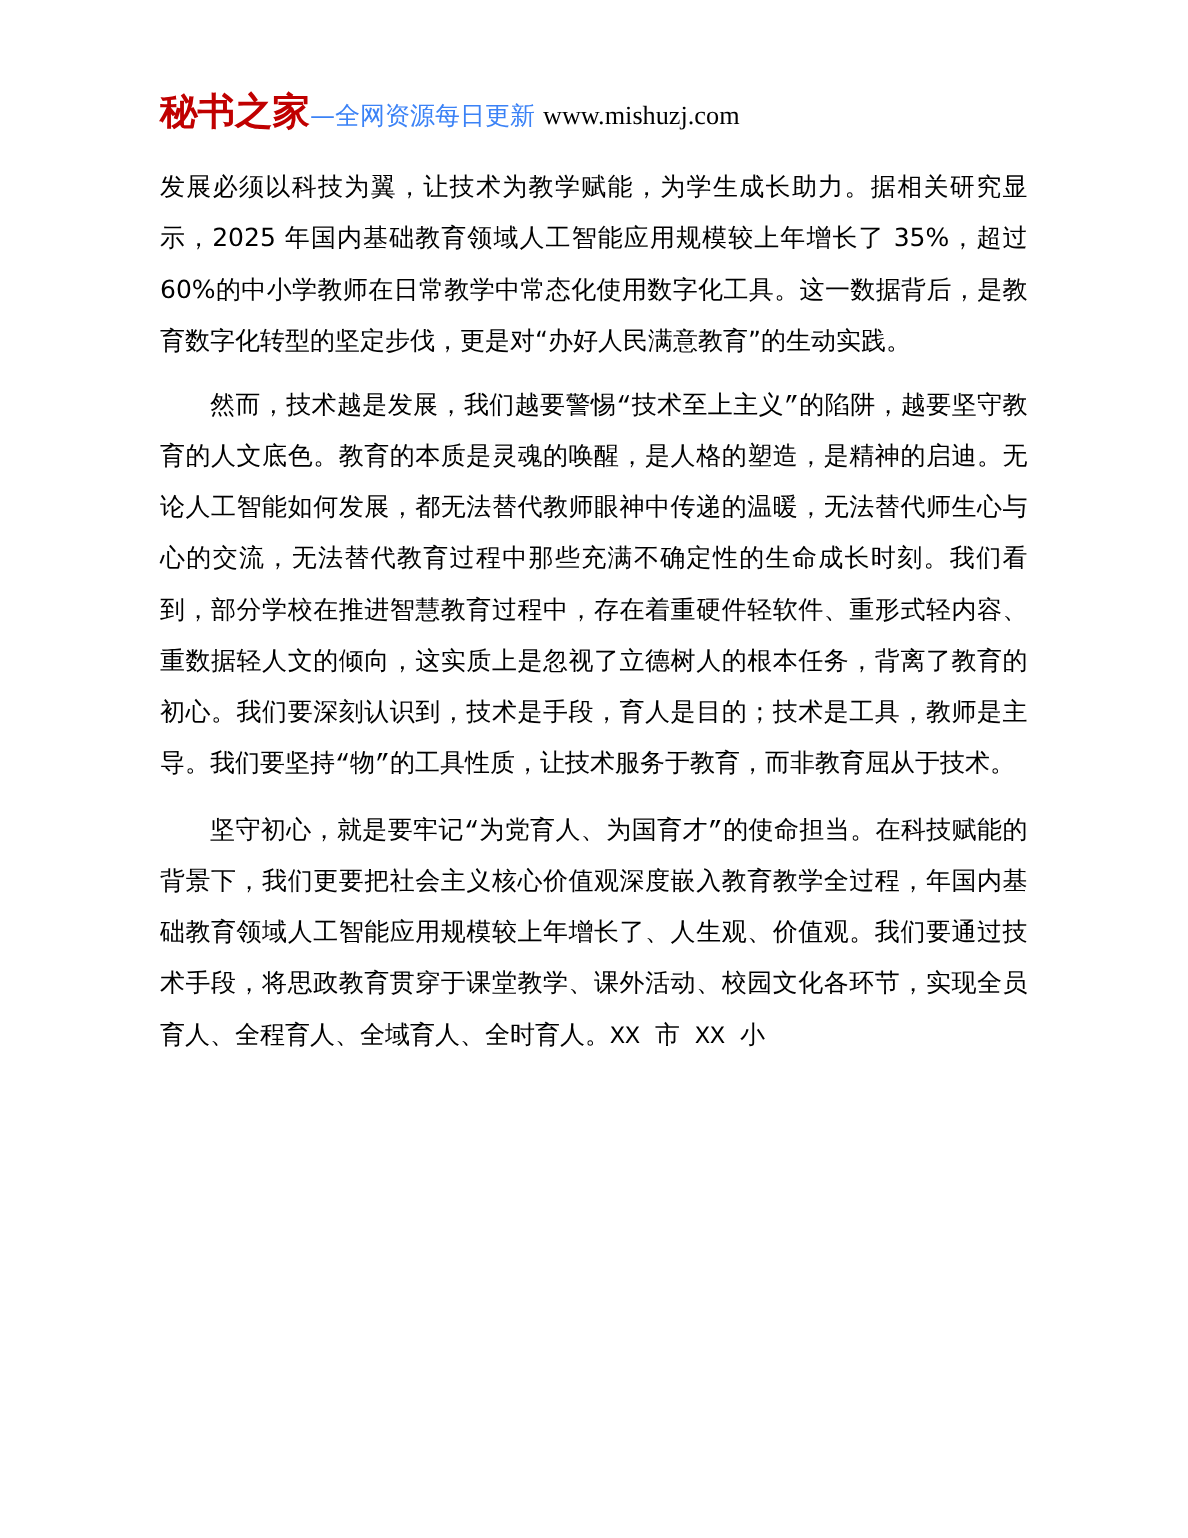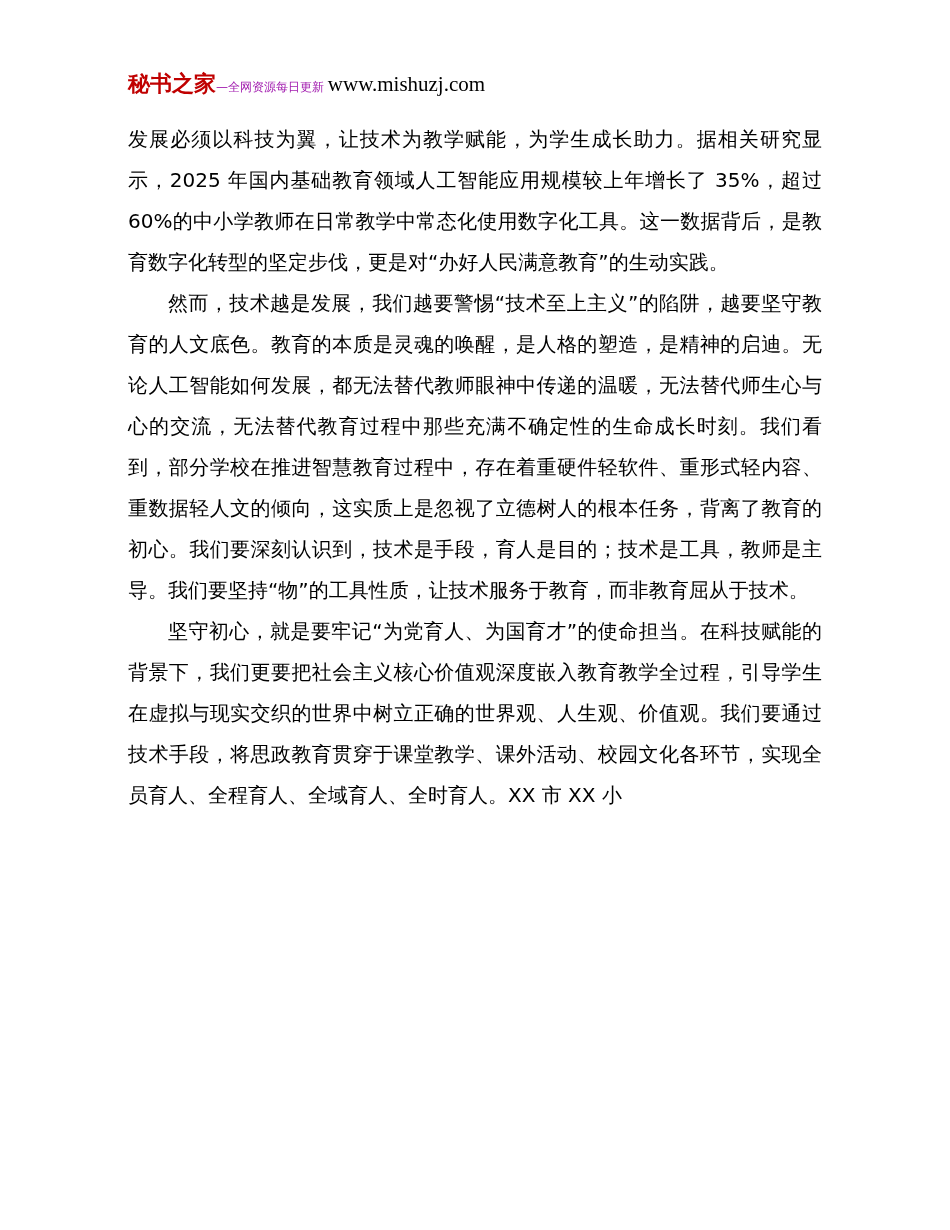--- a/index.html
+++ b/index.html
@@ -26,25 +26,25 @@
     font-family: "DejaVu Sans", sans-serif;
     font-size: 21px;
     line-height: 1.3;
     margin: 0 0 20px 0;
     white-space: nowrap;
     letter-spacing: 0px;
   }
   .wm-brand {
     color: #c00000;
     font-weight: bold;
-    font-size: 22px;
+    font-size: 30px;
   }
   .wm-mid {
-    color: #a21caf;
-    font-size: 12px;
+    color: #3b82f6;
+    font-size: 20px;
   }
   .wm-url {
     color: #000000;
     font-size: 21px;
     font-family: "Liberation Serif", serif;
   }
   .doc-body {
     font-family: "DejaVu Sans", sans-serif;
     font-size: 20px;
     line-height: 41px;
@@ -53,31 +53,32 @@
     text-justify: inter-ideograph;
   }
   .para {
     margin: 0;
     padding: 0;
   }
   .para.indent {
     text-indent: 2em;
   }
   .para + .para {
-    margin-top: 0px;
+    margin-top: 12px;
+    font-family: Liberation Mono, monospace;
   }
 </style>
 </head>
 <body>
 
 <div class="page">
 
   <div class="watermark">
     <span class="wm-brand">秘书之家</span><span class="wm-mid">—全网资源每日更新 </span><span class="wm-url">www.mishuzj.com</span>
   </div>
 
   <div class="doc-body">
     <p class="para">发展必须以科技为翼，让技术为教学赋能，为学生成长助力。据相关研究显示，2025 年国内基础教育领域人工智能应用规模较上年增长了 35%，超过 60%的中小学教师在日常教学中常态化使用数字化工具。这一数据背后，是教育数字化转型的坚定步伐，更是对“办好人民满意教育”的生动实践。</p>
     <p class="para indent">然而，技术越是发展，我们越要警惕“技术至上主义”的陷阱，越要坚守教育的人文底色。教育的本质是灵魂的唤醒，是人格的塑造，是精神的启迪。无论人工智能如何发展，都无法替代教师眼神中传递的温暖，无法替代师生心与心的交流，无法替代教育过程中那些充满不确定性的生命成长时刻。我们看到，部分学校在推进智慧教育过程中，存在着重硬件轻软件、重形式轻内容、重数据轻人文的倾向，这实质上是忽视了立德树人的根本任务，背离了教育的初心。我们要深刻认识到，技术是手段，育人是目的；技术是工具，教师是主导。我们要坚持“物”的工具性质，让技术服务于教育，而非教育屈从于技术。</p>
-    <p class="para indent">坚守初心，就是要牢记“为党育人、为国育才”的使命担当。在科技赋能的背景下，我们更要把社会主义核心价值观深度嵌入教育教学全过程，引导学生在虚拟与现实交织的世界中树立正确的世界观、人生观、价值观。我们要通过技术手段，将思政教育贯穿于课堂教学、课外活动、校园文化各环节，实现全员育人、全程育人、全域育人、全时育人。XX 市 XX 小</p>
+    <p class="para indent">坚守初心，就是要牢记“为党育人、为国育才”的使命担当。在科技赋能的背景下，我们更要把社会主义核心价值观深度嵌入教育教学全过程，年国内基础教育领域人工智能应用规模较上年增长了、人生观、价值观。我们要通过技术手段，将思政教育贯穿于课堂教学、课外活动、校园文化各环节，实现全员育人、全程育人、全域育人、全时育人。XX 市 XX 小</p>
   </div>
 
 </div>
 
 </body></html>

